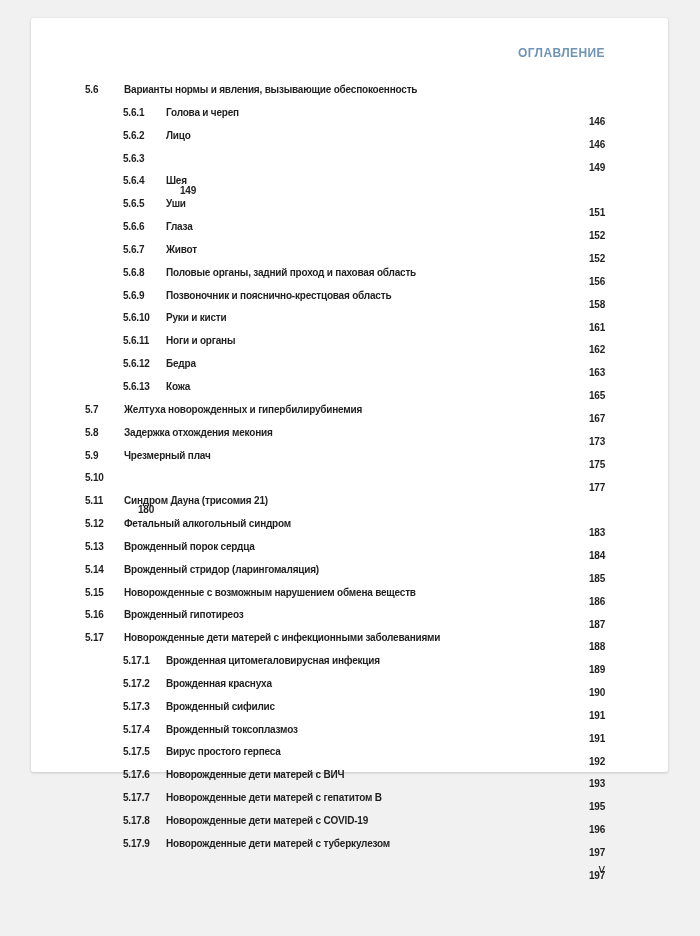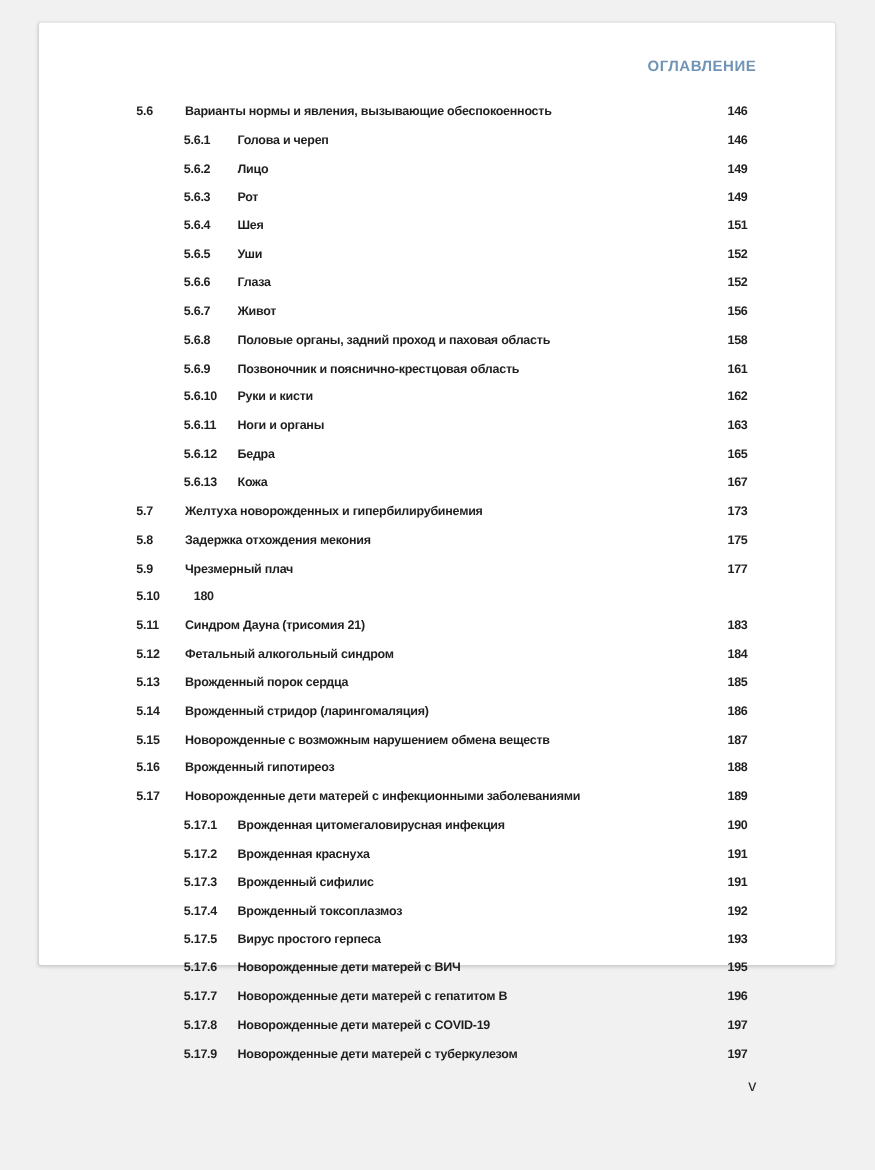--- a/index.html
+++ b/index.html
@@ -10,21 +10,21 @@
     overflow:hidden;
     position:relative;
   }
   .page{
     position:absolute;left:31px;top:18px;
     width:637px;height:754px;
     background:#ffffff;
     border-radius:2px;
     box-shadow:0 1px 3px rgba(0,0,0,.16), 0 0 1px rgba(0,0,0,.10);
     box-sizing:border-box;
-    padding:28px 63px 0 78px;
+    padding:28px 63px 0 54px;
   }
   .running-head{
     text-align:right;
     font-size:12px;line-height:14px;
     font-weight:700;
     letter-spacing:.4px;
     color:#7094b6;
   }
   .toc{margin-top:19px;}
   .row{
@@ -32,21 +32,21 @@
     height:22.85px;line-height:22.85px;
     font-size:10px;font-weight:700;
     letter-spacing:-0.2px;
     color:#1f1f1f;
     white-space:nowrap;
   }
   .row .num{flex:0 0 39px;}
   .row.level2{padding-left:38px;}
   .row.level2 .num{flex:0 0 43px;}
   .row .title{flex:1 1 auto;overflow:hidden;}
-  .row .pagenum{flex:0 0 auto;min-width:30px;text-align:center;}
+  .row .pagenum{flex:0 0 auto;min-width:30px;text-align:right;margin-top:32px;}
   .folio{
     text-align:right;
     margin-top:6px;
     font-size:13px;line-height:14px;
     font-weight:400;
     color:#2a2a2a;
   }
 </style>
 </head>
 <body>
@@ -66,21 +66,20 @@
         <span class="title">Голова и череп</span>
         <span class="pagenum">146</span>
       </div>
       <div class="row level2">
         <span class="num">5.6.2</span>
         <span class="title">Лицо</span>
         <span class="pagenum">149</span>
       </div>
       <div class="row level2">
         <span class="num">5.6.3</span>
-        <span class="title">Рот</span>
         <span class="pagenum">149</span>
       </div>
       <div class="row level2">
         <span class="num">5.6.4</span>
         <span class="title">Шея</span>
         <span class="pagenum">151</span>
       </div>
       <div class="row level2">
         <span class="num">5.6.5</span>
         <span class="title">Уши</span>

